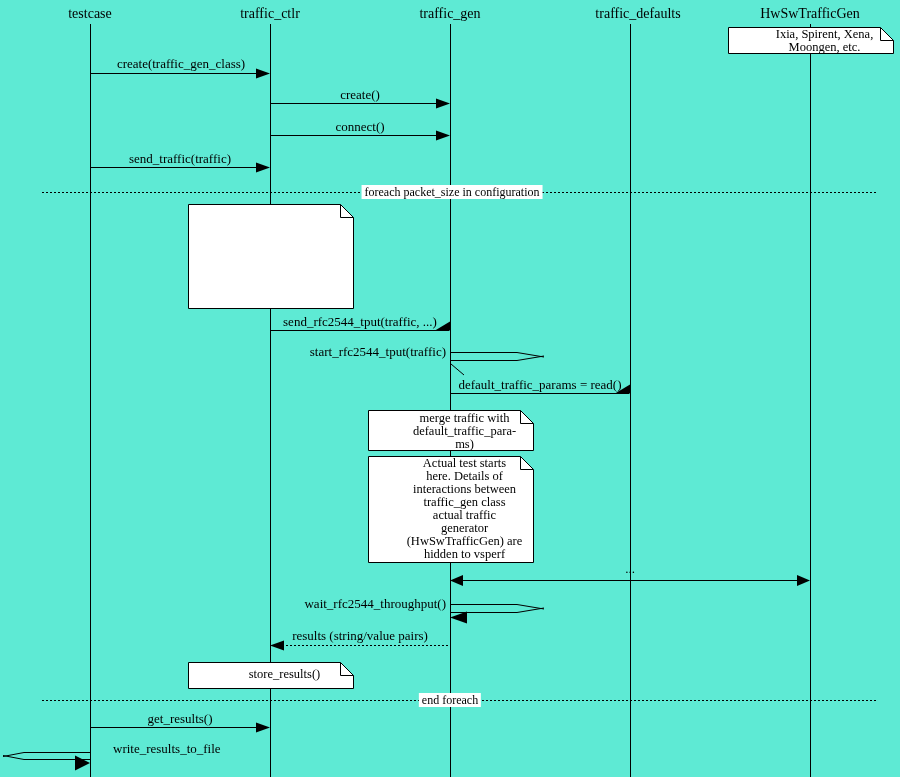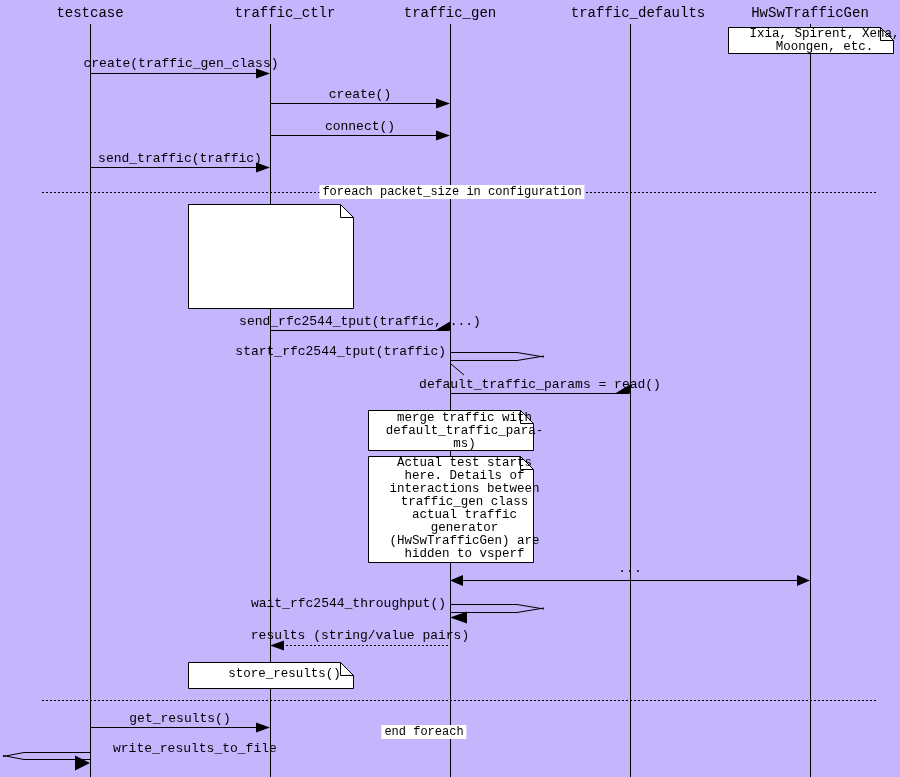--- a/index.html
+++ b/index.html
@@ -4,22 +4,22 @@
 <style>
   html, body {
     margin: 0;
     padding: 0;
     background: #ffffff;
   }
   #canvas {
     position: relative;
     width: 900px;
     height: 777px;
-    background: #c4b5fd;
-    font-family: Liberation Mono, monospace;
+    background: #5eead4;
+    font-family: Liberation Serif, serif;
     color: #000000;
     overflow: hidden;
   }
   #diagram-svg {
     position: absolute;
     left: 0;
     top: 0;
   }
   .participant-label {
     position: absolute;
@@ -142,40 +142,40 @@
       <path d="M90,752.5 L24,752.5 L3,756.5"></path>
       <path d="M90,759.5 L24,759.5 L3,755.5"></path>
     </g>
     <g fill="#000" stroke="none">
       <polygon points="450,617.5 467,611.5 467,623.5"></polygon>
       <polygon points="90,763 75,755.5 75,770.5"></polygon>
     </g>
   </svg>
 
   <div class="participant-label" style="left:90px;  top:6px;">testcase</div>
-  <div class="participant-label" style="left:270px; top:6px;margin-left:15px;">traffic_ctlr</div>
+  <div class="participant-label" style="left:270px; top:6px;">traffic_ctlr</div>
   <div class="participant-label" style="left:450px; top:6px;">traffic_gen</div>
   <div class="participant-label" style="left:630px; top:6px;padding-left:16px;">traffic_defaults</div>
   <div class="participant-label" style="left:810px; top:6px;">HwSwTrafficGen</div>
 
   <div class="msg-label" style="left:181px; top:57px;">create(traffic_gen_class)</div>
   <div class="msg-label" style="left:360px; top:88px;">create()</div>
   <div class="msg-label" style="left:360px; top:120px;">connect()</div>
   <div class="msg-label" style="left:180px; top:152px;">send_traffic(traffic)</div>
   <div class="msg-label" style="left:360px; top:315px;">send_rfc2544_tput(traffic, ...)</div>
   <div class="msg-label-right" style="right:454px; top:345px;">start_rfc2544_tput(traffic)</div>
   <div class="msg-label" style="left:540px; top:378px;">default_traffic_params = read()</div>
   <div class="msg-label" style="left:630px; top:562px;">...</div>
   <div class="msg-label-right" style="right:454px; top:597px;">wait_rfc2544_throughput()</div>
   <div class="msg-label" style="left:360px; top:629px;">results (string/value pairs)</div>
   <div class="msg-label" style="left:180px; top:712px;">get_results()</div>
   <div class="msg-label-left" style="left:93px; top:742px;">write_results_to_file</div>
 
   <div class="divider-label" style="left:452px; top:185px;">foreach packet_size in configuration</div>
-  <div class="divider-label" style="left:424px; top:693px;margin-top:32px;">end foreach</div>
+  <div class="divider-label" style="left:450px; top:693px;">end foreach</div>
 
   <div class="note-text" style="left:728px; top:28px;  width:165px;">Ixia, Spirent, Xena,
 Moongen, etc.</div>
   <div class="note-text" style="left:368px; top:457px; width:165px;">Actual test starts
 here. Details of
 interactions between
 traffic_gen class
 actual traffic
 generator
 (HwSwTrafficGen) are

